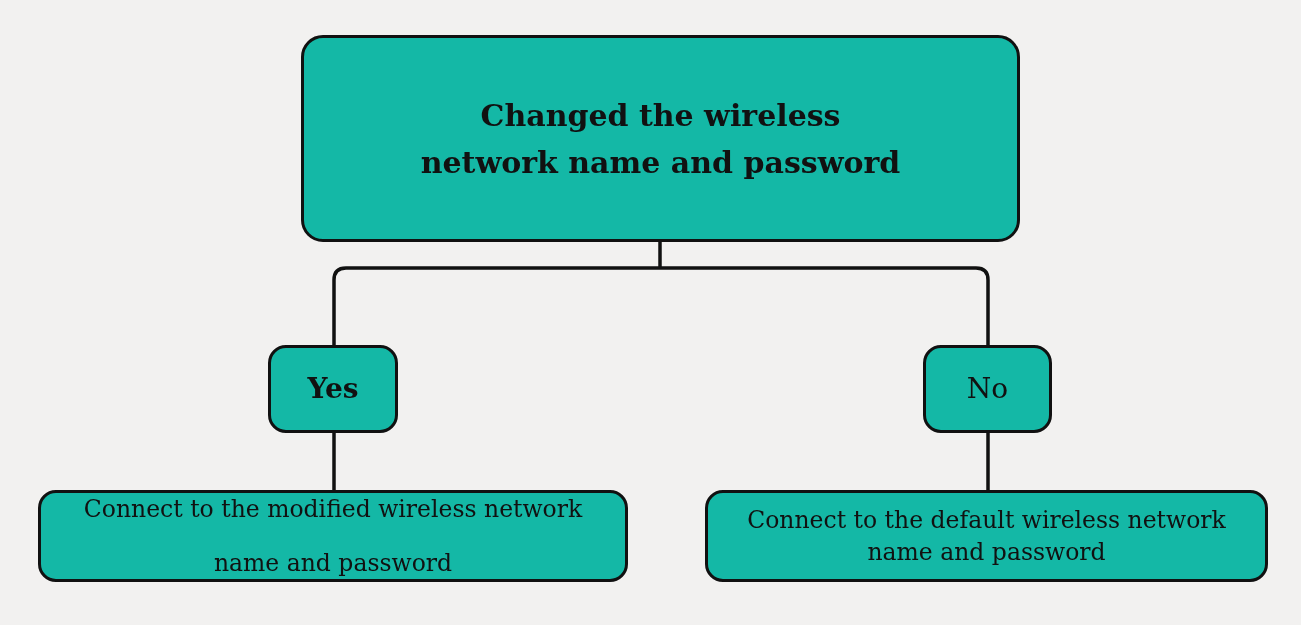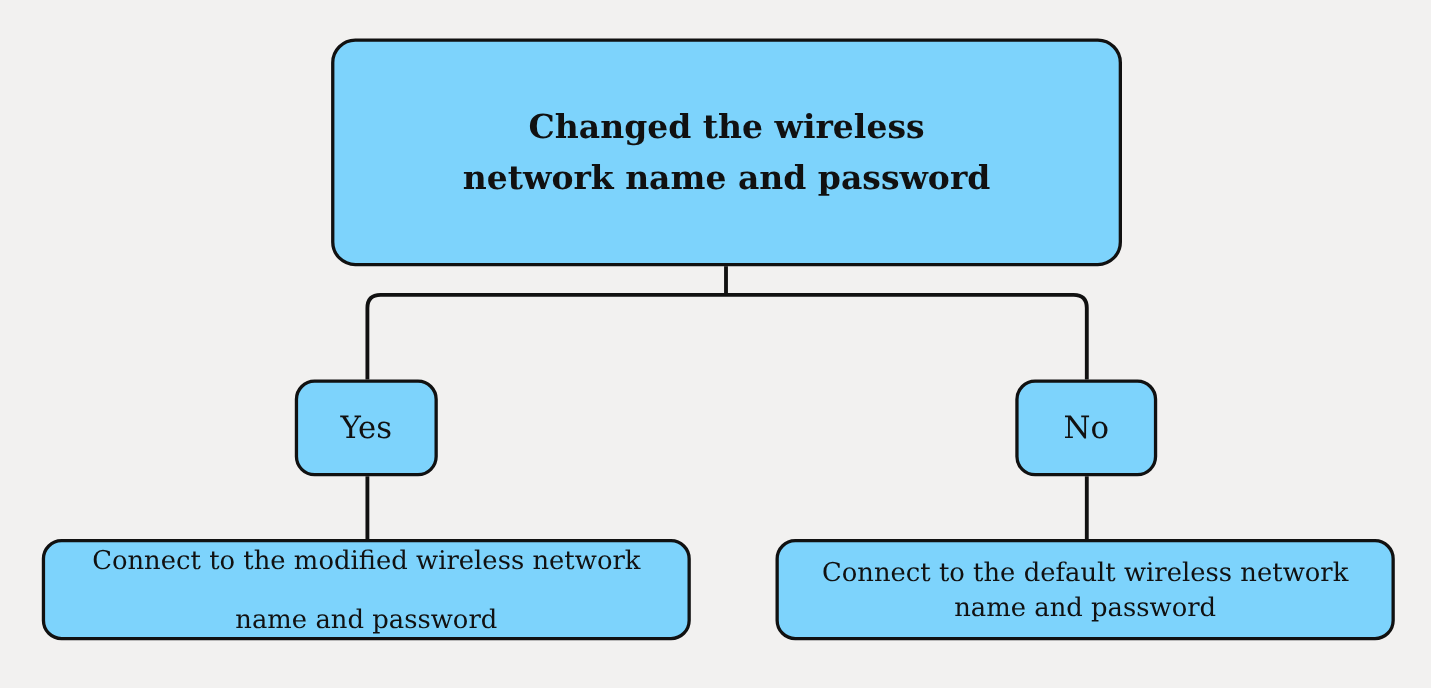--- a/index.html
+++ b/index.html
@@ -21,21 +21,21 @@
     width: 1301px; height: 625px;
   }
   svg.connectors {
     position: absolute;
     left: 0; top: 0;
     width: 1301px; height: 625px;
   }
   .node {
     position: absolute;
     box-sizing: border-box;
-    background: #7dd3fc;
+    background: #14b8a6;
     border: 3.5px solid #111111;
     display: flex;
     flex-direction: column;
     align-items: center;
     justify-content: center;
     text-align: center;
   }
   .node-decision {
     left: 301px; top: 35px;
     width: 719px; height: 207px;
@@ -44,21 +44,21 @@
     font-size: 30px;
     line-height: 47px;
   }
   .node-answer {
     top: 345px;
     height: 88px;
     border-radius: 18px;
     font-size: 28px;
     line-height: 34px;
   }
-  .node-answer-yes { left: 268px; width: 130px; }
+  .node-answer-yes { left: 268px; width: 130px; font-weight: bold; }
   .node-answer-no  { left: 923px; width: 129px; }
   .node-result {
     top: 490px;
     height: 92px;
     border-radius: 18px;
     font-size: 23.5px;
     line-height: 32px;
   }
   .node-result-left  { left: 38px;  width: 590px; justify-content: space-between; }
   .node-result-right { left: 705px; width: 563px; align-items: center; }

